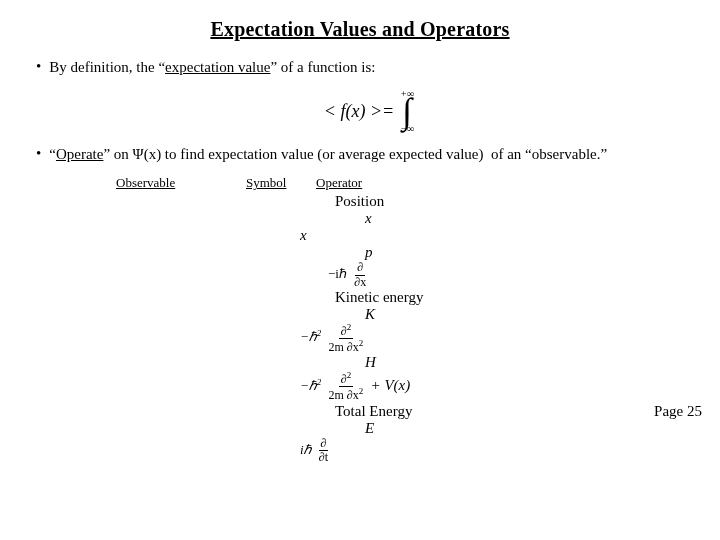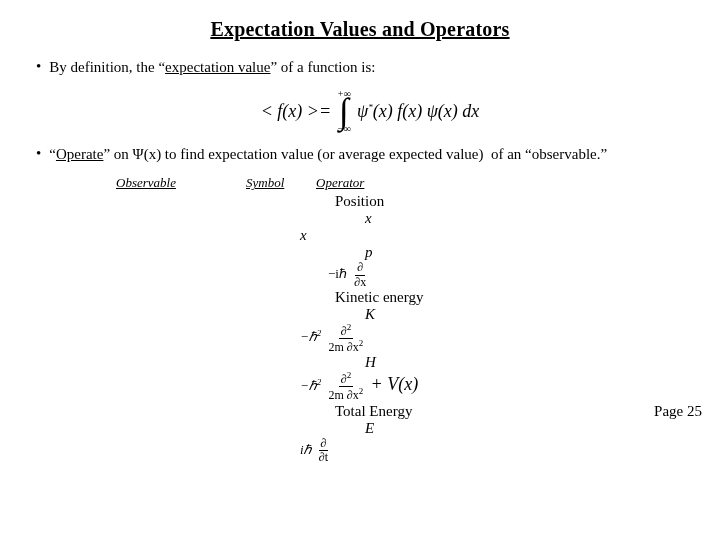--- a/index.html
+++ b/index.html
@@ -60,21 +60,20 @@
     .table-area {
       margin-left: 80px;
       margin-top: 8px;
     }
     .table-header {
       display: flex;
       gap: 0;
       font-size: 13px;
       text-decoration: underline;
       margin-bottom: 2px;
-      font-style: italic;
     }
     .col-observable { width: 130px; }
     .col-symbol { width: 70px; }
     .col-operator { width: 200px; }
     .table-row-item {
       display: flex;
       align-items: center;
       gap: 0;
       min-height: 38px;
       flex-direction: column;
@@ -115,23 +114,20 @@
   </div>
 
   <div class="formula-box">
     <div class="integral-formula">
       <span style="font-size:18px; font-style:italic;">&lt; f(x) &gt;=</span>
       <span style="display:inline-flex;flex-direction:column;align-items:center;margin:0 2px;">
         <span style="font-size:10px;">+∞</span>
         <span style="font-size:36px;line-height:0.9;margin: -4px 0;">∫</span>
         <span style="font-size:10px;">−∞</span>
       </span>
-      <span style="font-size:18px;font-style:italic;">
-        ψ<sup>*</sup>(x) f(x) ψ(x) dx
-      </span>
     </div>
   </div>
 
   <div class="bullet">
     <span class="bullet-dot">•</span>
     <span class="bullet-text">
       “<span class="underline">Operate</span>” on Ψ(x) to find expectation value (or average expected value)&nbsp; of an “observable.”
     </span>
   </div>
 
@@ -173,21 +169,21 @@
     </div>
 
     <div class="table-row-item">
       <span class="cell-symbol" style="font-style:italic;">H</span>
       <span class="cell-operator">
         <span style="font-style:italic;">−ℏ<sup>2</sup></span>
         <span class="frac">
           <span class="frac-num">∂<sup>2</sup></span>
           <span class="frac-den">2m ∂x<sup>2</sup></span>
         </span>
-        <span style="font-style:italic; font-size:18px;">+ V(x)</span>
+        <span style="font-style:italic; font-size:15px;">+ V(x)</span>
       </span>
     </div>
 
     <div class="table-row-item">
       <span class="cell-observable">Total Energy</span>
       <span class="cell-symbol" style="font-style:italic;">E</span>
       <span class="cell-operator">
         <span style="font-style:italic;">iℏ</span>
         <span class="frac">
           <span class="frac-num">∂</span>

